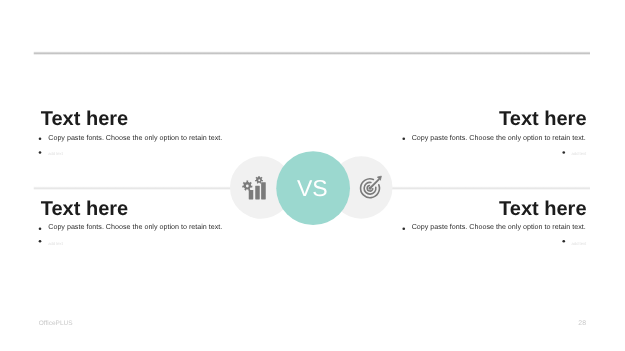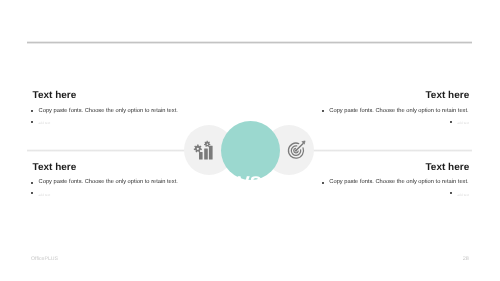--- a/index.html
+++ b/index.html
@@ -4,30 +4,30 @@
 <style>
   html,body{margin:0;padding:0;background:#ffffff;}
   body{width:500px;height:281px;font-family:"Liberation Sans",sans-serif;overflow:hidden;
        -webkit-font-smoothing:antialiased;text-rendering:geometricPrecision;}
   .slide{position:relative;width:500px;height:281px;background:#fff;}
 
   .rule{position:absolute;left:27.4px;width:445px;height:1px;}
   .rule-top{top:41px;height:3px;background:linear-gradient(#ffffff 0%,#bdbdbd 55%,#ffffff 100%);}
   .rule-mid{top:149px;height:3px;background:linear-gradient(#ffffff 0%,#e4e4e4 55%,#ffffff 100%);}
 
-  .q-title{position:absolute;font-size:10px;font-weight:bold;color:#1c1c1c;line-height:10.2px;white-space:nowrap;}
+  .q-title{position:absolute;font-size:16px;font-weight:bold;color:#1c1c1c;line-height:10.2px;white-space:nowrap;}
   .bi{position:absolute;font-size:5.72px;color:#2e2e2e;line-height:5.72px;white-space:nowrap;}
   .bi.faint{color:#e0e0e0;font-size:3.3px;line-height:3.3px;}
   .dot{position:absolute;width:4px;height:4px;display:block;}
   
 
   .circ{position:absolute;border-radius:50%;}
   .c-gray{width:50px;height:50px;background:#f1f1f1;}
   .c-teal{width:59px;height:59px;background:#9bd8cf;}
-  .vs{position:absolute;width:59px;text-align:center;color:#ffffff;font-size:18.4px;font-weight:bold;line-height:18.4px;margin-top:32px;}
+  .vs{position:absolute;width:59px;text-align:center;color:#ffffff;font-size:18.4px;font-weight:normal;line-height:18.4px;}
 
   .ic{position:absolute;}
   .foot{position:absolute;color:#c9c9c9;line-height:1;white-space:nowrap;}
   .foot.brand{font-size:5.2px;}
   .foot.pg{font-size:5.5px;}
 </style>
 </head>
 <body>
 
 <div class="slide">

